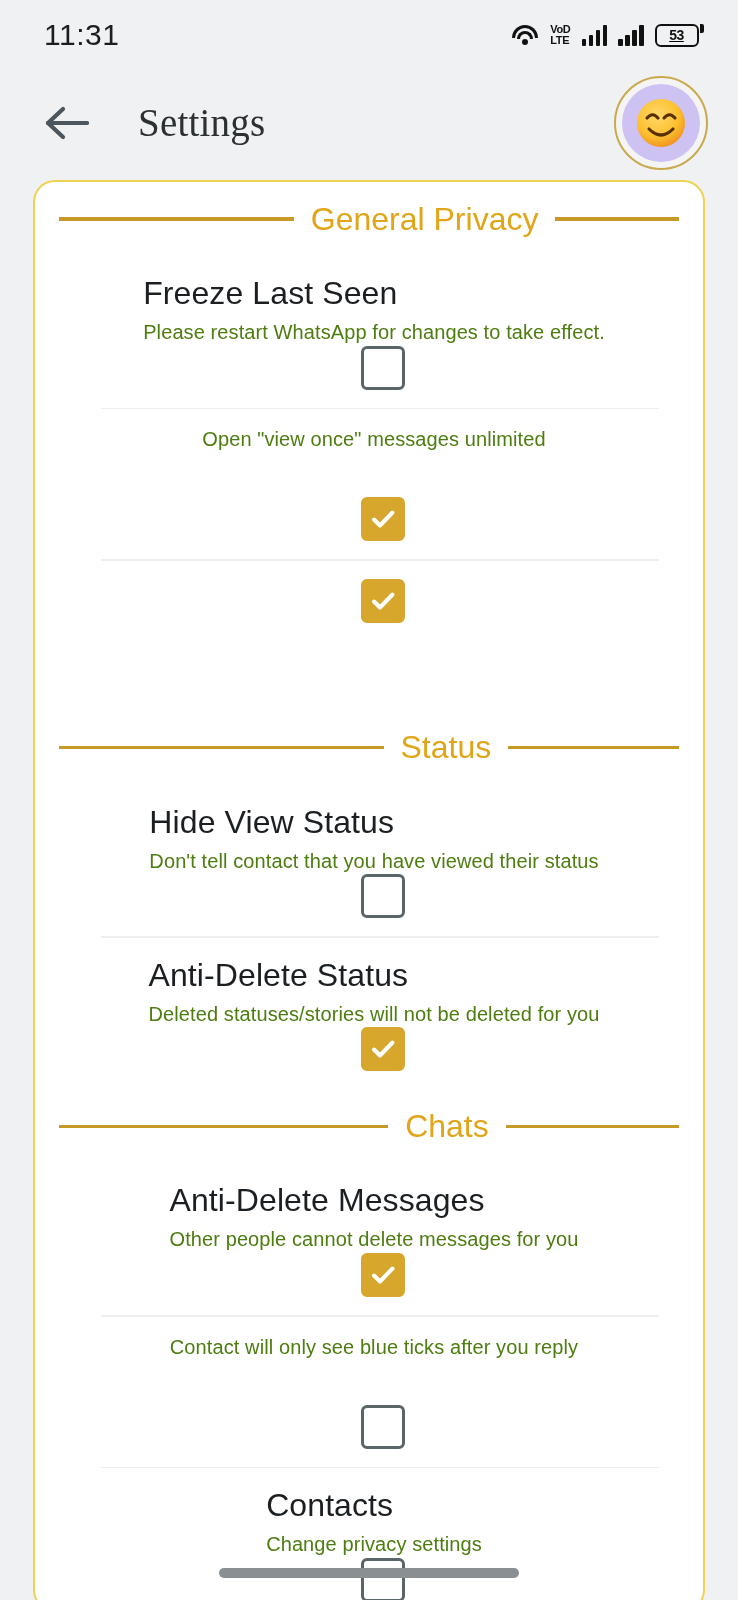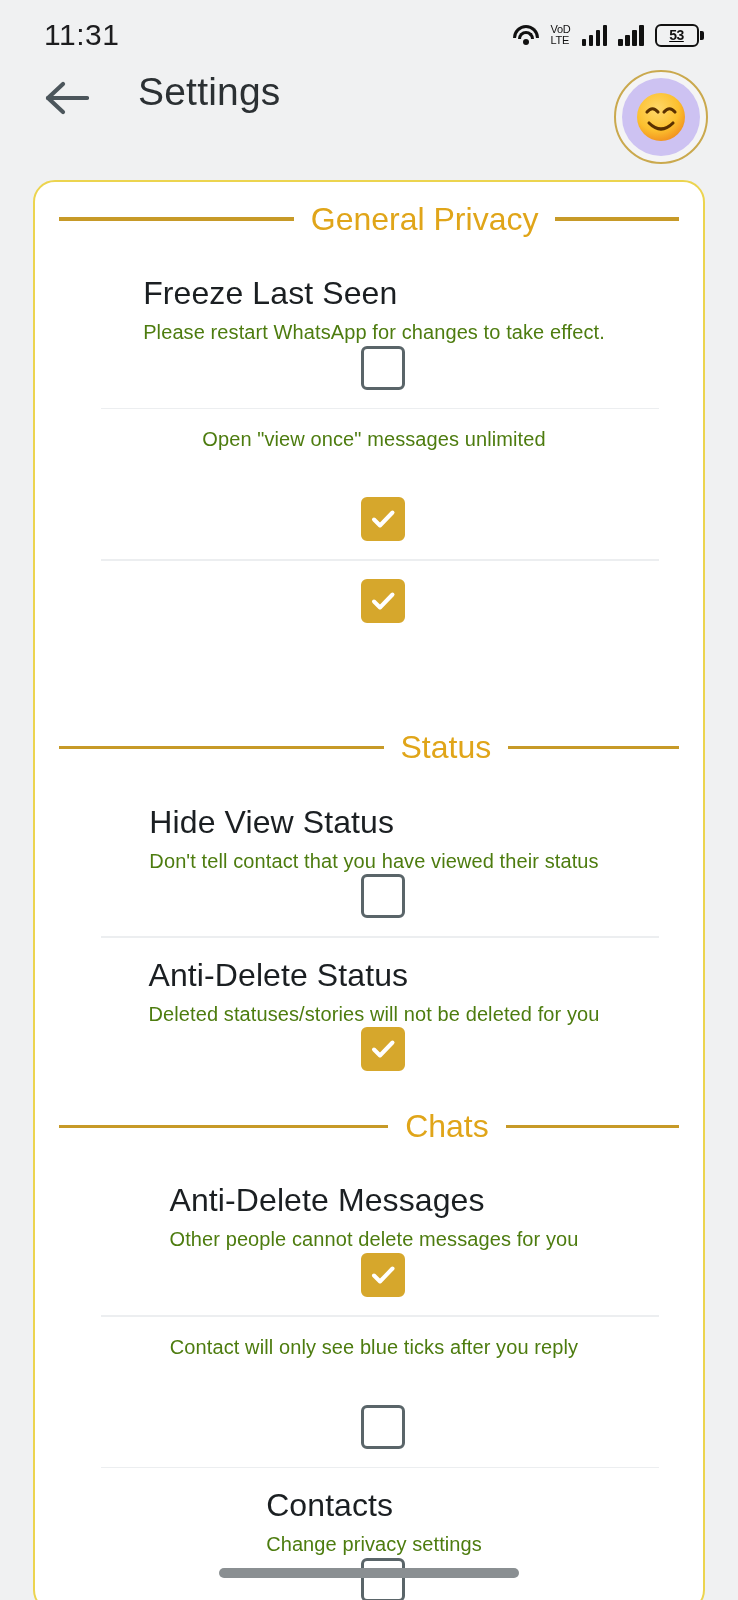--- a/index.html
+++ b/index.html
@@ -28,47 +28,48 @@
   }
   .wifi-icon i:nth-child(1){ width:26px; height:13px; top:1px; }
   .wifi-icon i:nth-child(2){ width:16px; height:8px;  top:7px; }
   .wifi-icon i:nth-child(3){
     width:6px; height:6px; top:15px; border-radius:50%;
     background:#111; border:none;
   }
 
   .volte-icon{
     display:flex; flex-direction:column; justify-content:center;
-    font-size:11px; font-weight:normal; line-height:11px;
+    font-size:11px; font-weight:bold; line-height:11px;
     letter-spacing:-.3px; color:#111;
   }
   .volte-icon span{ display:block; white-space:nowrap; }
 
   .bars-icon{ display:flex; align-items:flex-end; gap:2.5px; height:22px; }
   .bars-icon i{ width:4.5px; background:#111; border-radius:1px; display:block; }
   .bars-icon i:nth-child(1){ height:7px; }
   .bars-icon i:nth-child(2){ height:11px; }
   .bars-icon i:nth-child(3){ height:16px; }
   .bars-icon i:nth-child(4){ height:21px; }
 
-  .battery-icon{ display:flex; align-items:center;text-decoration:underline; }
+  .battery-icon{ display:flex; align-items:flex-start;text-decoration:underline; }
   .battery-icon .shell{
     width:44px; height:23px; border:2.5px solid #111; border-radius:6px;
     display:flex; align-items:center; justify-content:center;
   }
   .battery-icon .lvl{ font-size:14px; font-weight:bold; color:#111; letter-spacing:-.5px; }
   .battery-icon .cap{
     width:4px; height:9px; background:#111;
     border-radius:0 2px 2px 0; margin-left:1.5px;
   }
 
   
   .appbar{
-    height:105px; display:flex; align-items:flex-start;
+    height:105px; display:flex; align-items:center;
     padding:0 30px 0 38px;
+    font-family:Liberation Serif, serif;
   }
   .back-btn{
     width:56px; height:56px; flex:0 0 auto;
     display:flex; align-items:center; justify-content:center;
   }
   .back-btn svg{ display:block; }
   .appbar-title{
     font-size:39px; color:#2b3033; margin-left:44px; flex:1 1 auto;
     letter-spacing:.2px;
   }

